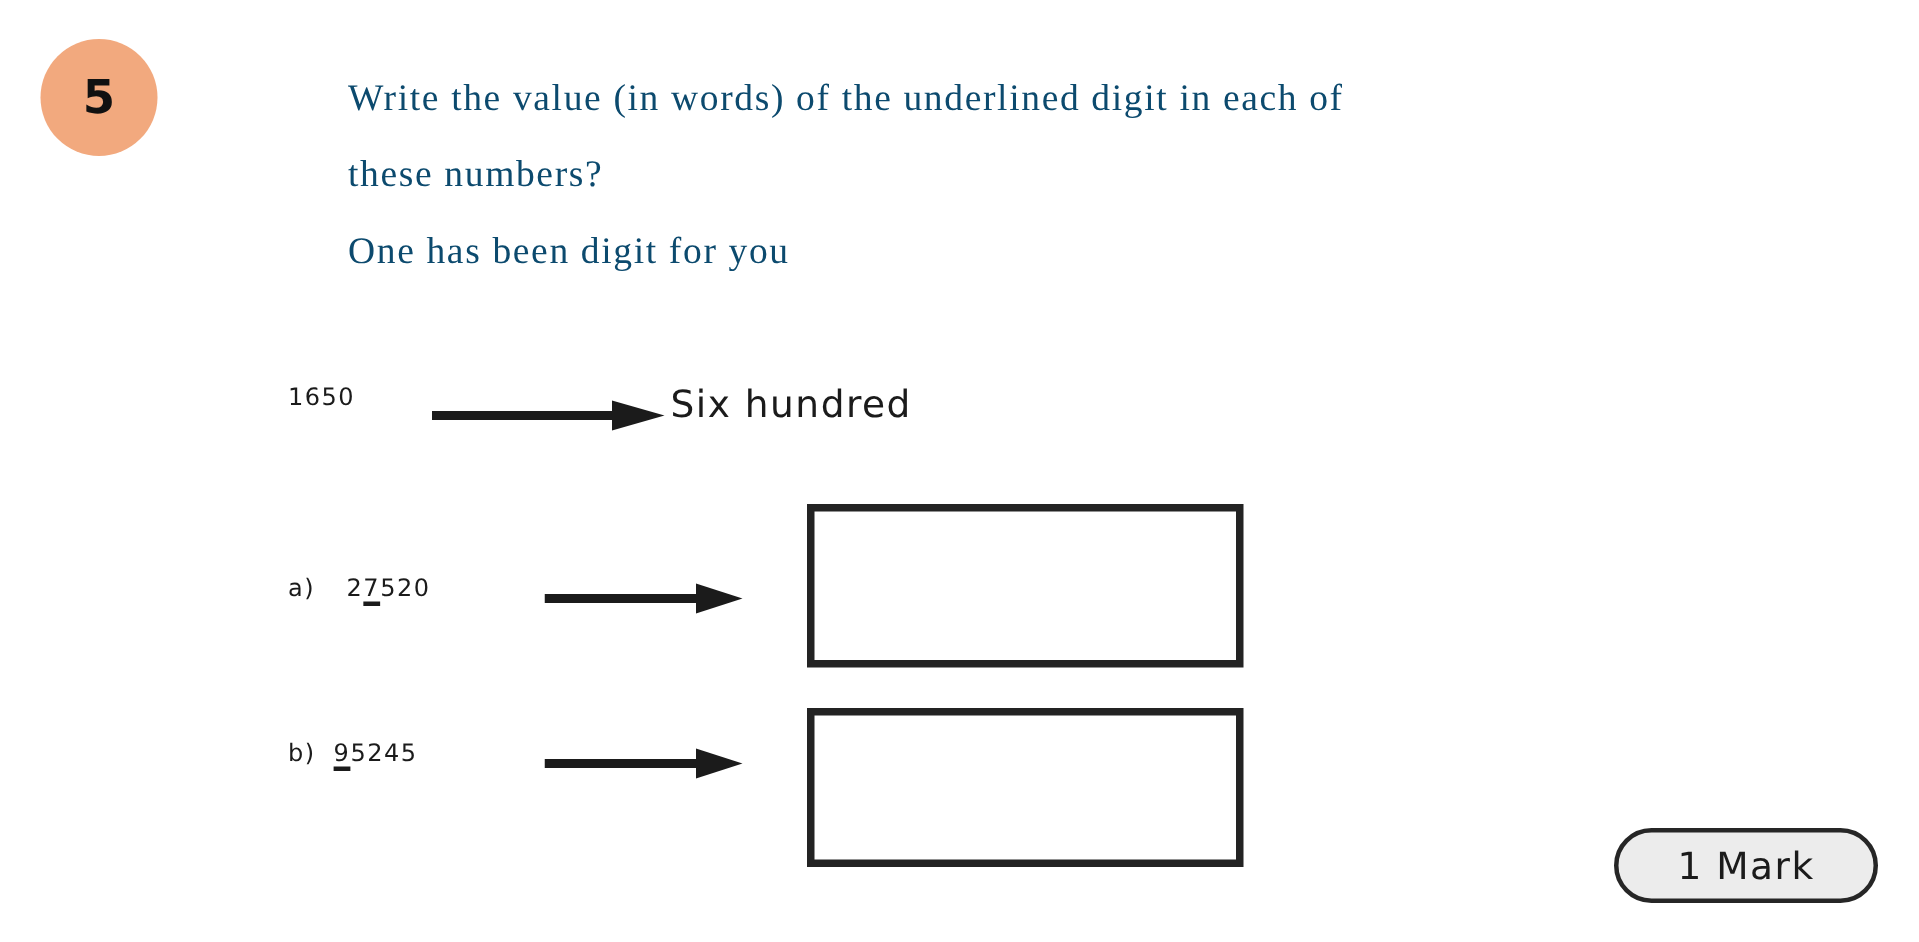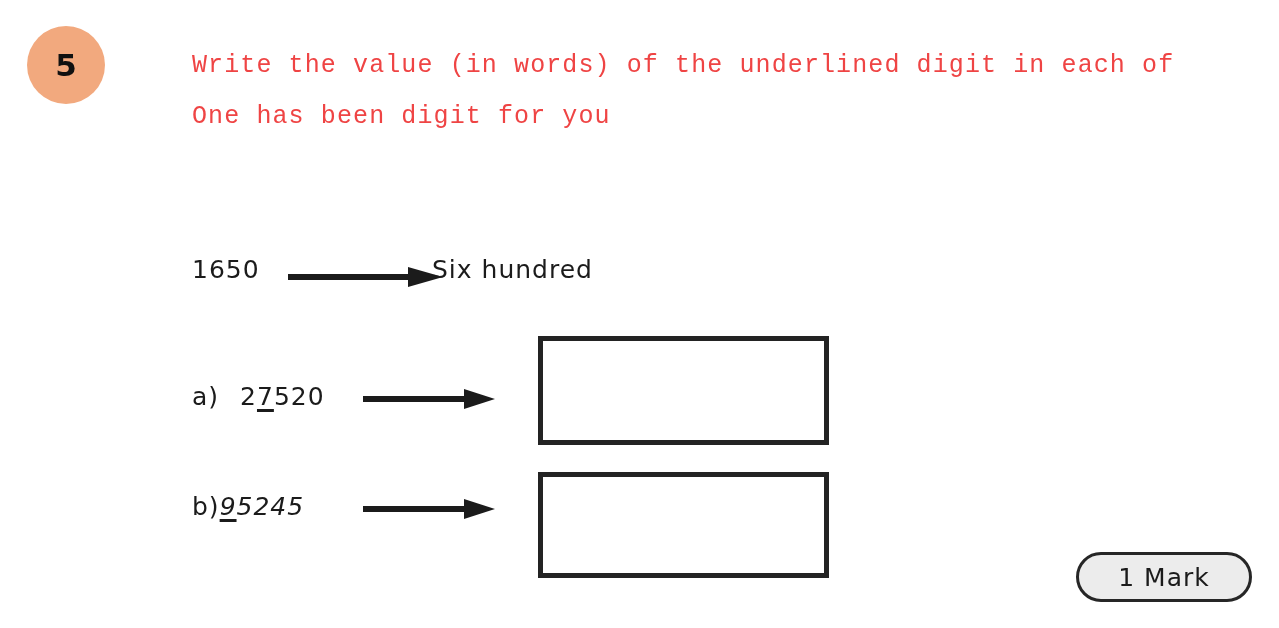--- a/index.html
+++ b/index.html
@@ -43,38 +43,39 @@
   }
 
   
   .prompt {
     position: absolute;
     left: 192px;
     top: 40px;
     width: 990px;
   }
   .prompt-line {
-    font-family: Liberation Mono, monospace;
+    font-family: Liberation Serif, serif;
     font-size: 25px;
     font-weight: 400;
-    color: #ef4444;
+    color: #0c4a6e;
     line-height: 51px;
     letter-spacing: 1.1px;
     white-space: nowrap;
+    margin-left: 40px;
   }
 
   
   .row {
     position: absolute;
     display: flex;
     align-items: center;
   }
   .row-label {
     font-family: "DejaVu Sans", sans-serif;
-    font-size: 25px;
+    font-size: 16px;
     color: #1b1b1b;
     letter-spacing: 1px;
     white-space: nowrap;
   }
   .row-label .ul {
     text-decoration: underline;
     text-underline-offset: 4px;
     text-decoration-thickness: 2.5px;
   }
 
@@ -136,49 +137,50 @@
 <body>
 
 <div id="page">
 
   <div class="qnum-badge">
     <span class="qnum-text">5</span>
   </div>
 
   <div class="prompt">
     <div class="prompt-line">Write the value (in words) of the underlined digit in each of</div>
+    <div class="prompt-line">these numbers?</div>
     <div class="prompt-line">One has been digit for you</div>
   </div>
 
   <div class="row row-example">
     <span class="row-label">1650</span>
   </div>
   <svg class="arrow arrow-ex" width="158" height="24" viewBox="0 0 158 24">
     <rect x="0" y="9" width="128" height="6" fill="#1b1b1b"></rect>
     <polygon points="120,2 155,12 120,22" fill="#1b1b1b"></polygon>
   </svg>
-  <div class="row row-example" style="left:432px; top:255px;">
+  <div class="row row-example" style="left:447px; top:255px;">
     <span class="answer-text">Six hundred</span>
   </div>
 
   <div class="row row-a">
     <span class="row-label">a)</span>
     <span class="row-label" style="margin-left:21px;"><span>2</span><span class="ul">7</span><span>520</span></span>
   </div>
   <svg class="arrow arrow-a" width="135" height="22" viewBox="0 0 135 22">
     <rect x="0" y="8" width="108" height="6" fill="#1b1b1b"></rect>
     <polygon points="101,1 132,11 101,21" fill="#1b1b1b"></polygon>
   </svg>
   <div class="answer-box box-a">
     <span></span>
   </div>
 
   <div class="row row-b">
     <span class="row-label">b)</span>
-    <span class="row-label" style="font-style:italic;"><span></span><span class="ul">9</span><span>5245</span></span>
+    <span class="row-label" style="margin-left:12px;"><span></span><span class="ul">9</span><span>5245</span></span>
   </div>
   <svg class="arrow arrow-b" width="135" height="22" viewBox="0 0 135 22">
     <rect x="0" y="8" width="108" height="6" fill="#1b1b1b"></rect>
     <polygon points="101,1 132,11 101,21" fill="#1b1b1b"></polygon>
   </svg>
   <div class="answer-box box-b">
     <span></span>
   </div>
 
   <div class="marks-pill">

